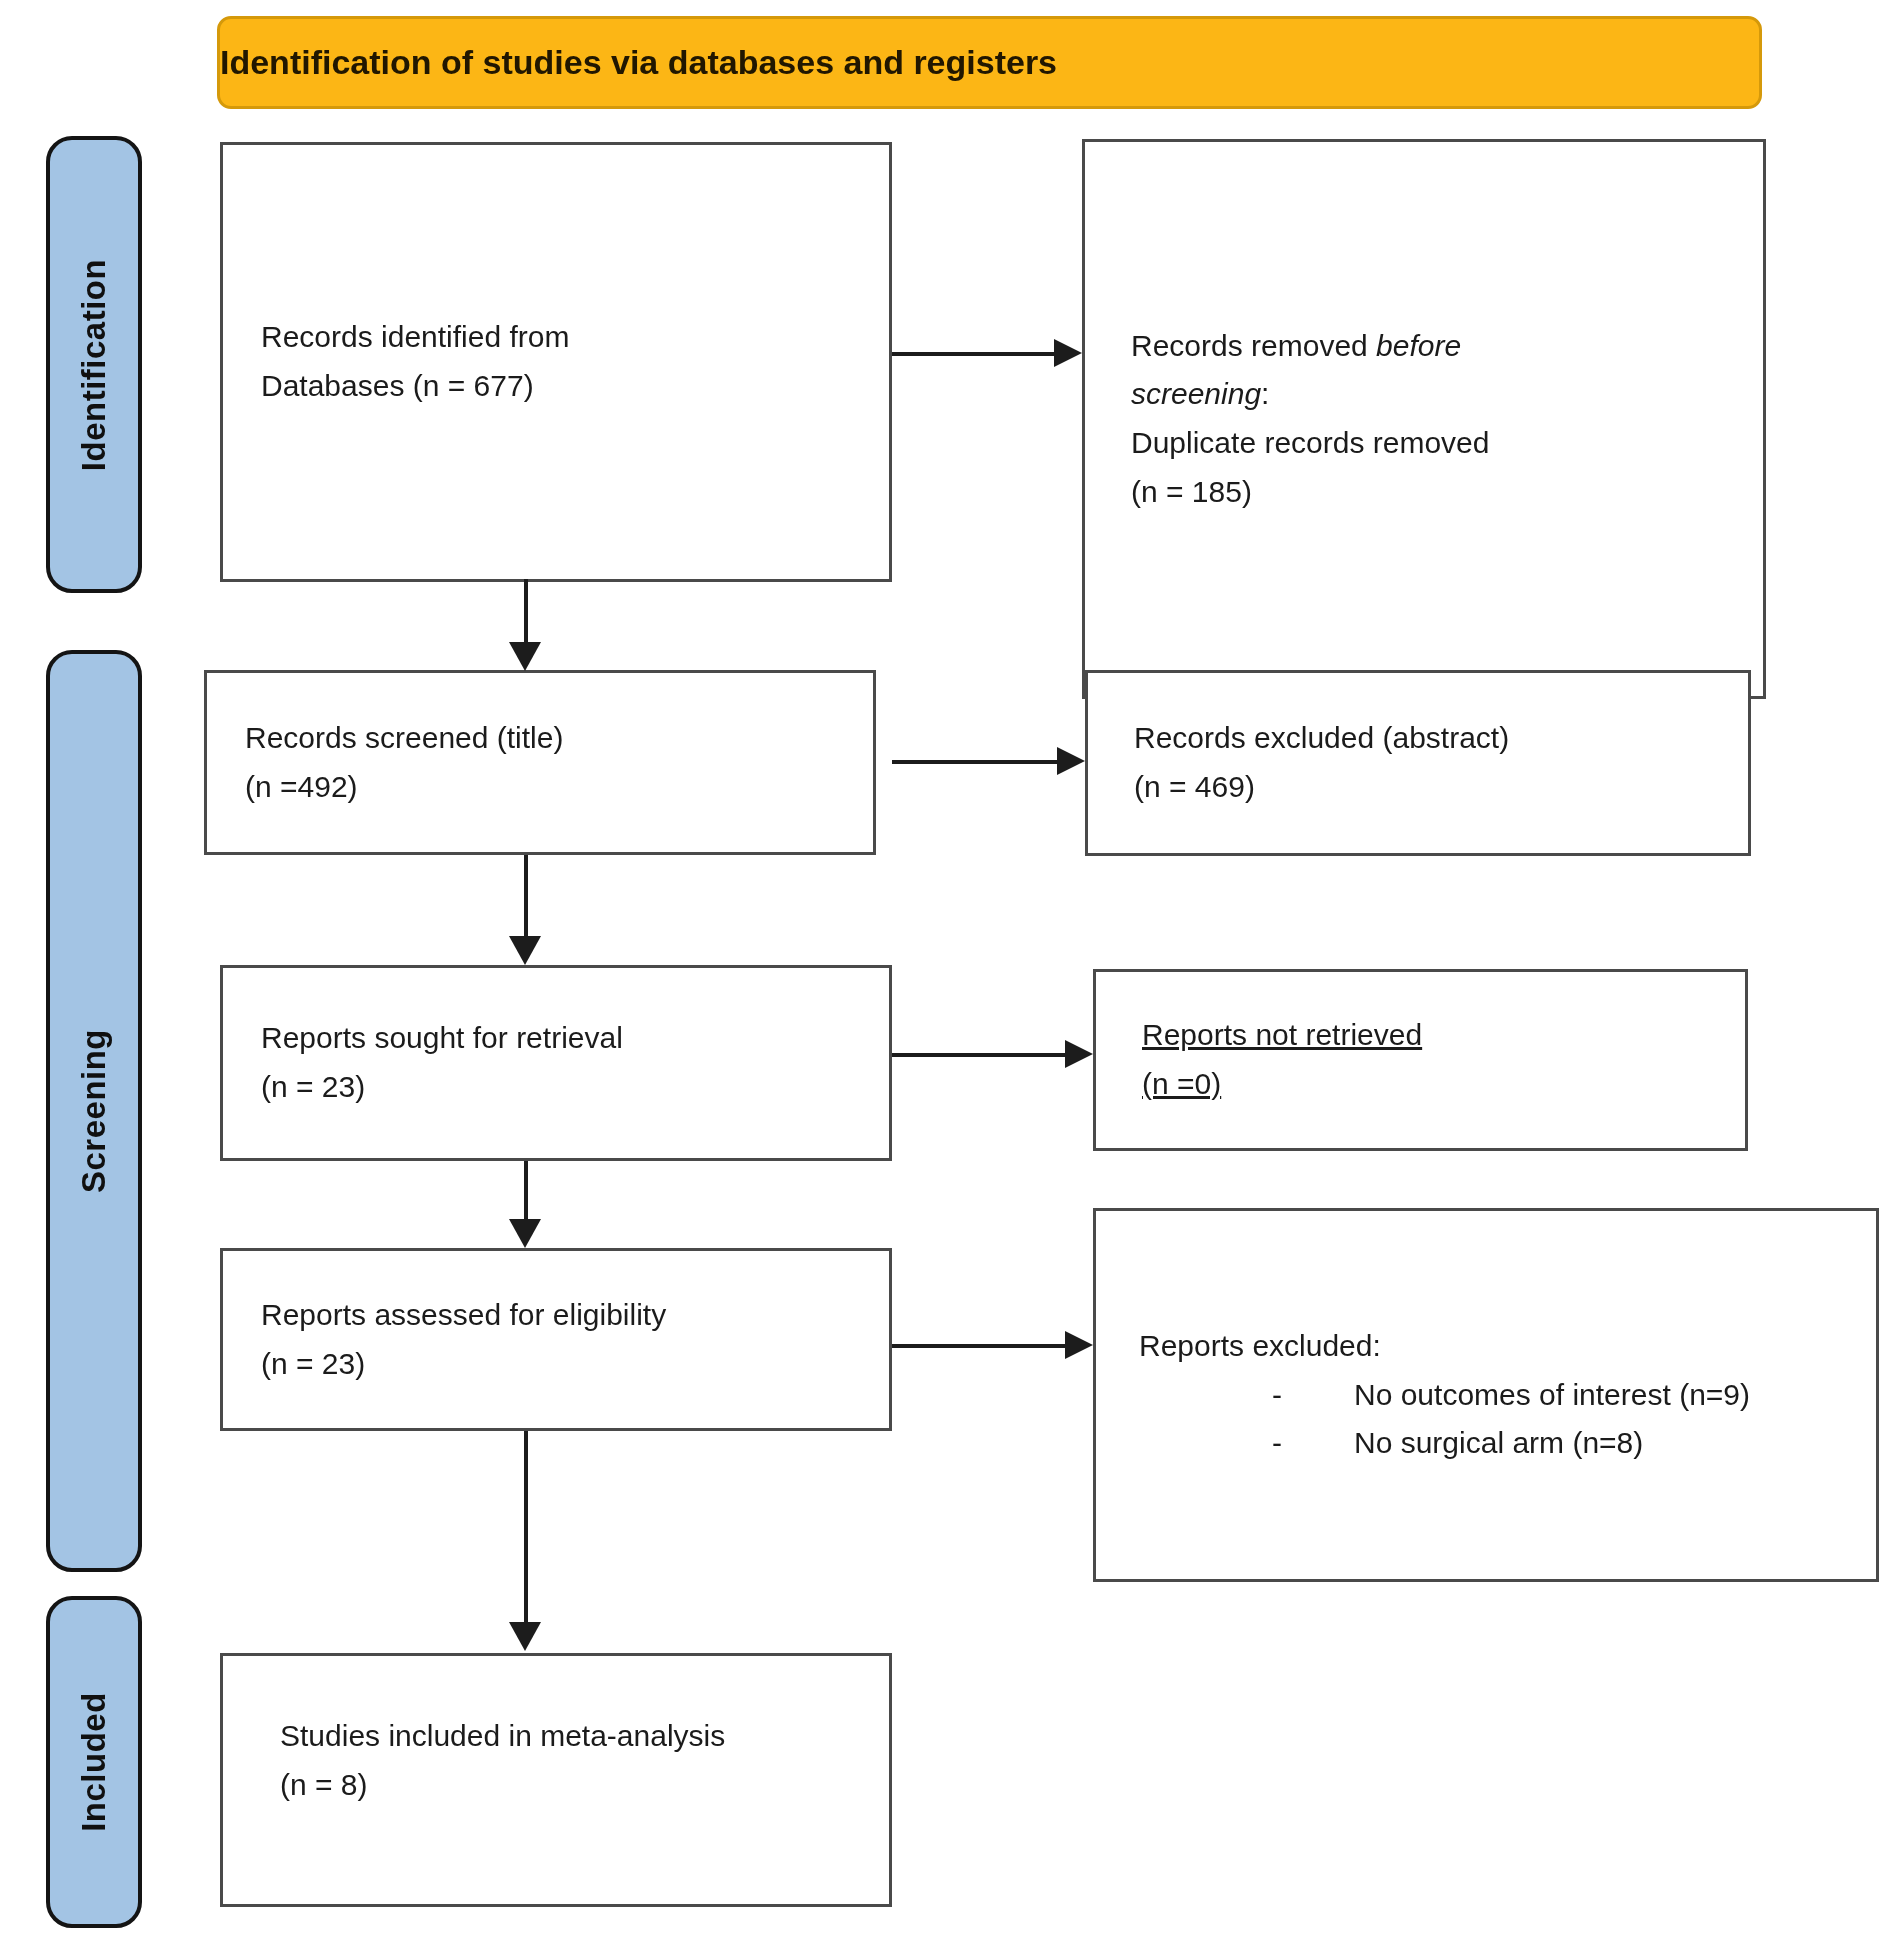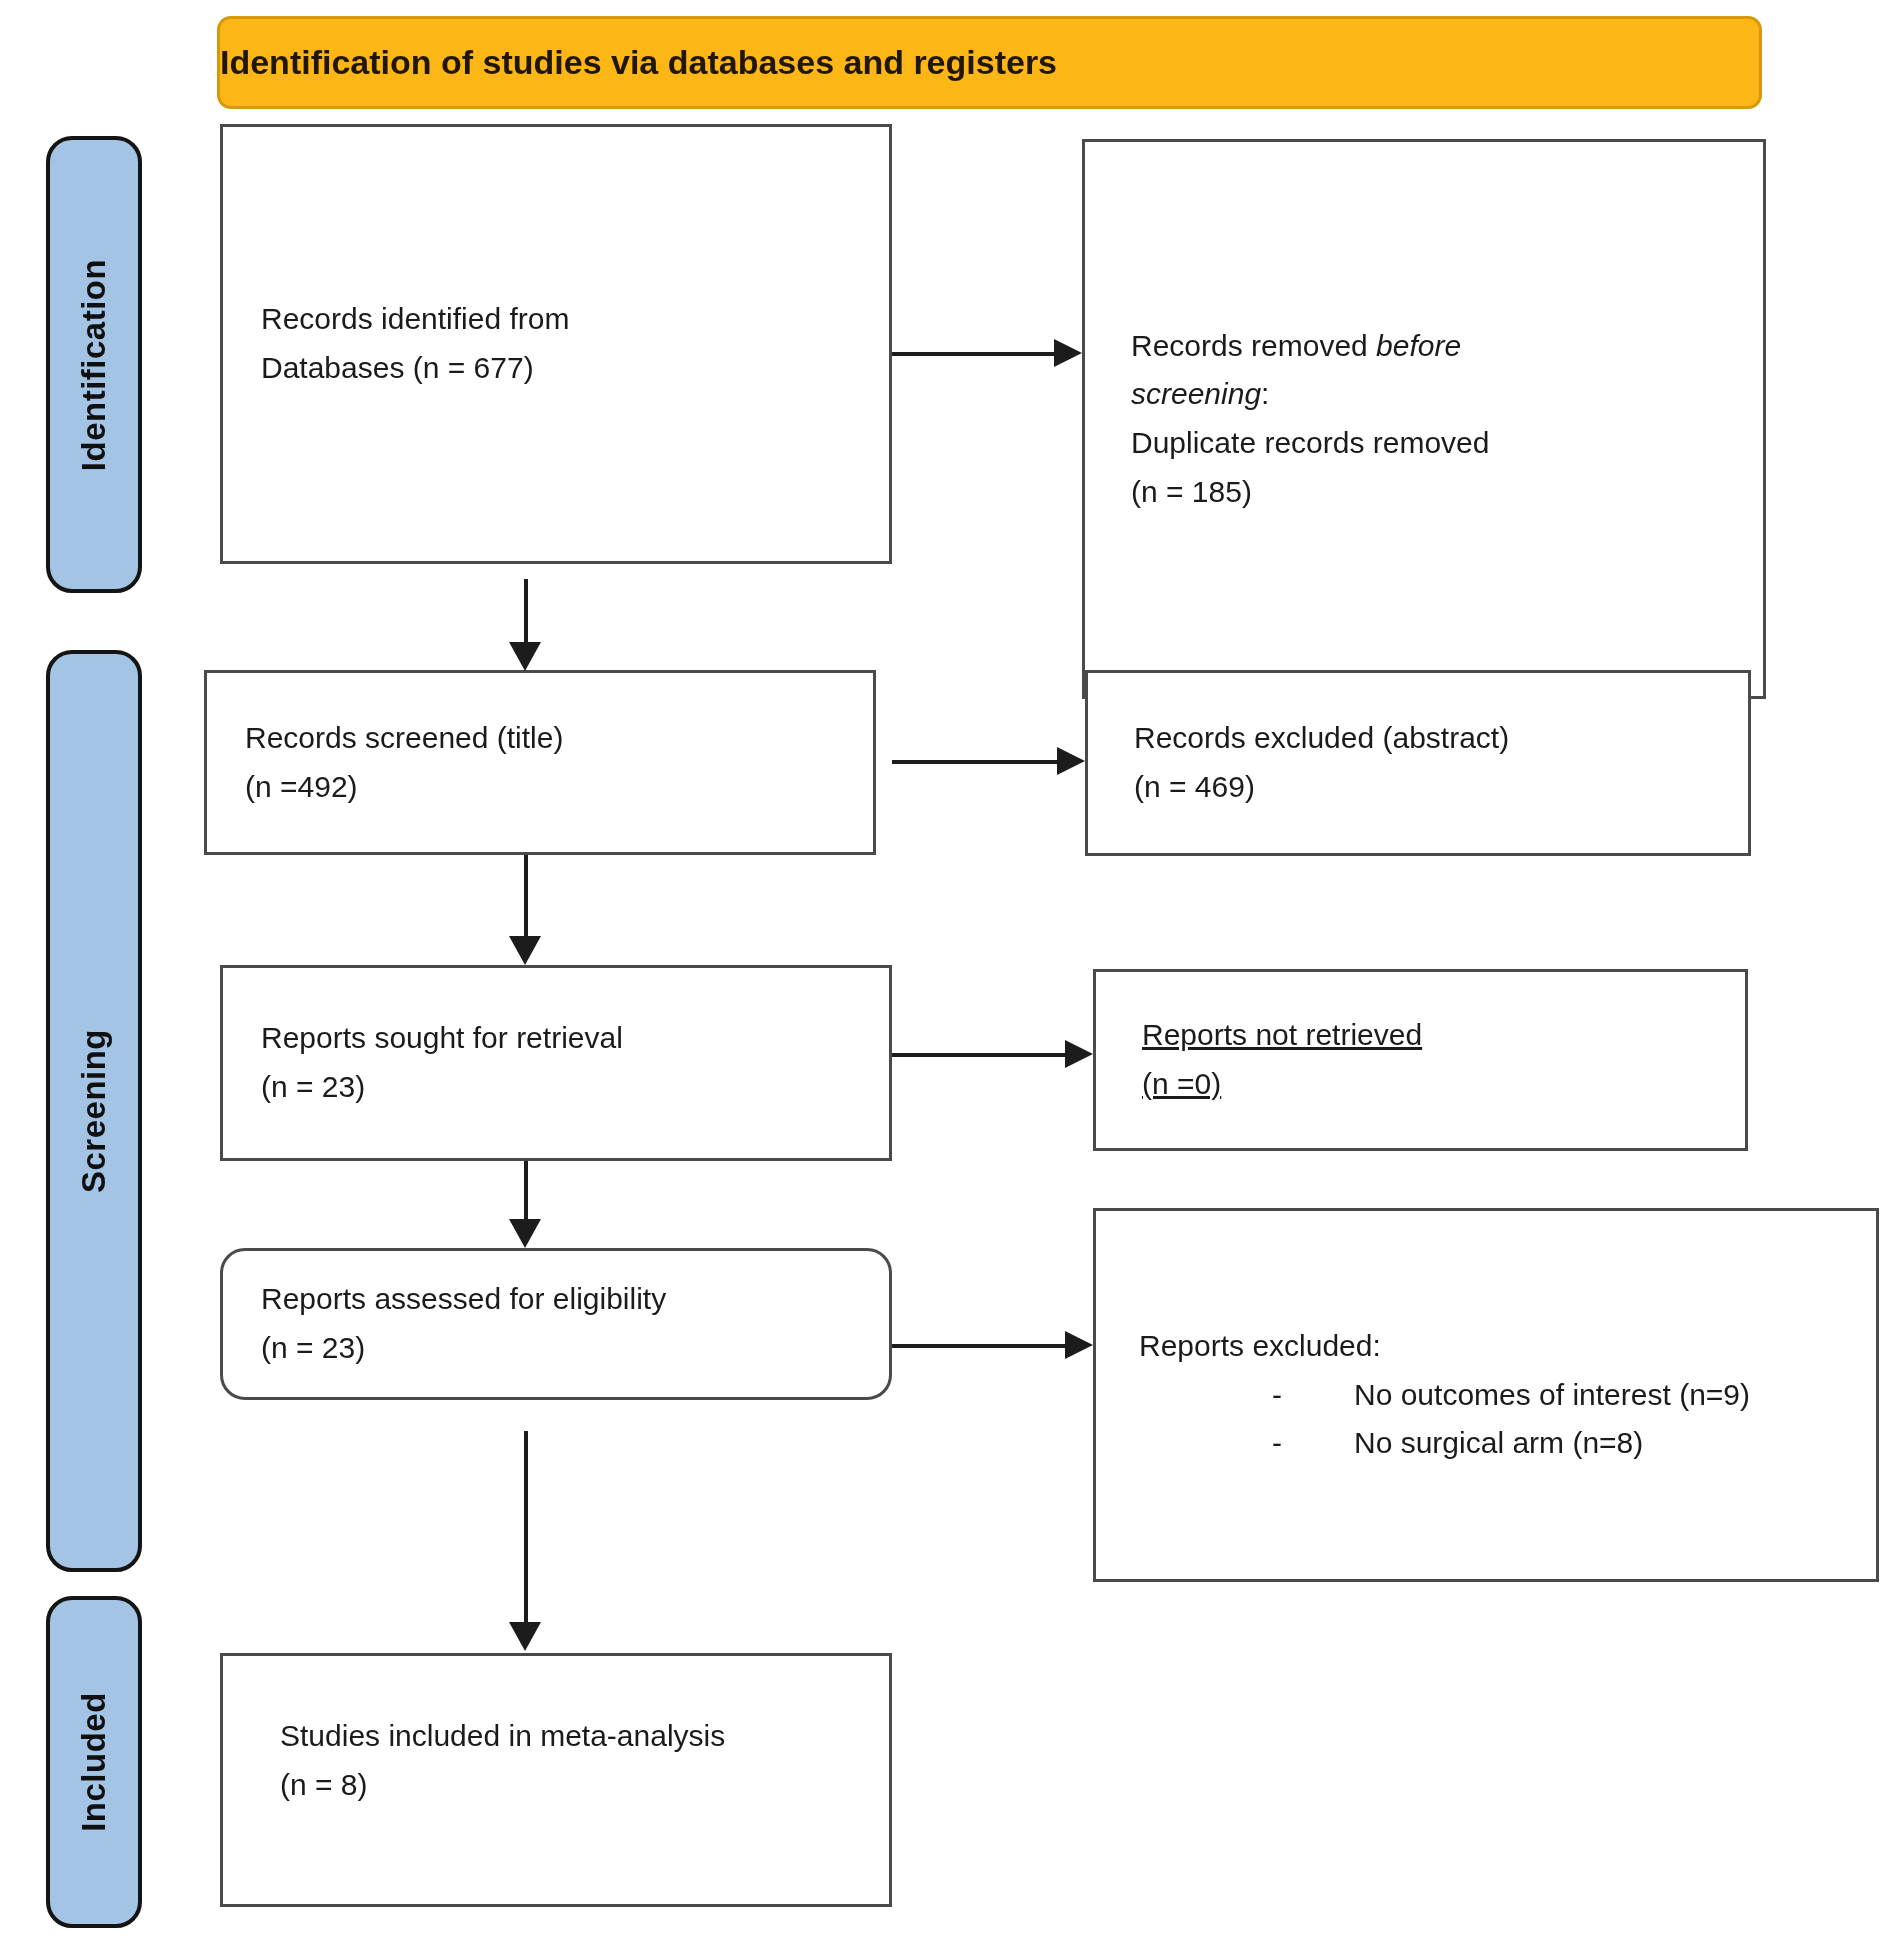--- a/index.html
+++ b/index.html
@@ -55,36 +55,36 @@
   <div class="stage" style="top:136px;height:457px;">
     <span>Identification</span>
   </div>
   <div class="stage" style="top:650px;height:922px;">
     <span>Screening</span>
   </div>
   <div class="stage" style="top:1596px;height:332px;">
     <span>Included</span>
   </div>
 
-  <div class="box" style="left:220px;top:124px;width:672px;height:440px;padding-left:38px;padding-right:25px;">
+  <div class="box" style="left:220px;top:142px;width:672px;height:440px;padding-left:38px;padding-right:25px;">
     <p>Records identified from</p>
     <p>Databases (n = 677)</p>
   </div>
 
   <div class="box" style="left:204px;top:670px;width:672px;height:185px;padding-left:38px;padding-right:22px;">
     <p>Records screened (title)</p>
     <p>(n =492)</p>
   </div>
 
   <div class="box" style="left:220px;top:965px;width:672px;height:196px;padding-left:38px;padding-right:34px;">
     <p>Reports sought for retrieval</p>
     <p>(n = 23)</p>
   </div>
 
-  <div class="box" style="left:220px;top:1248px;width:672px;height:152px;padding-left:38px;padding-right:22px;border-radius:25px;">
+  <div class="box" style="left:220px;top:1248px;width:672px;height:183px;padding-left:38px;padding-right:22px;">
     <p>Reports assessed for eligibility</p>
     <p>(n = 23)</p>
   </div>
 
   <div class="box" style="left:220px;top:1653px;width:672px;height:254px;padding-left:57px;padding-right:22px;padding-bottom:38px;">
     <p>Studies included in meta-analysis</p>
     <p>(n = 8)</p>
   </div>
 
   <div class="box" style="left:1082px;top:139px;width:684px;height:560px;padding-left:46px;padding-right:22px;justify-content:center;">

